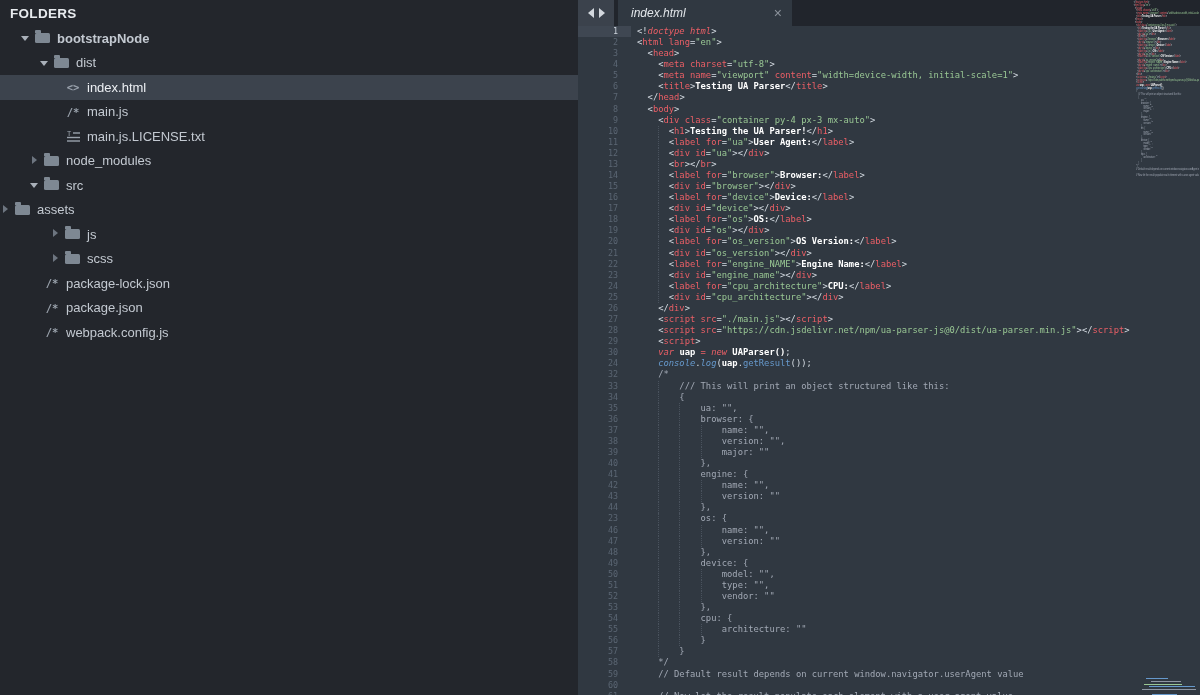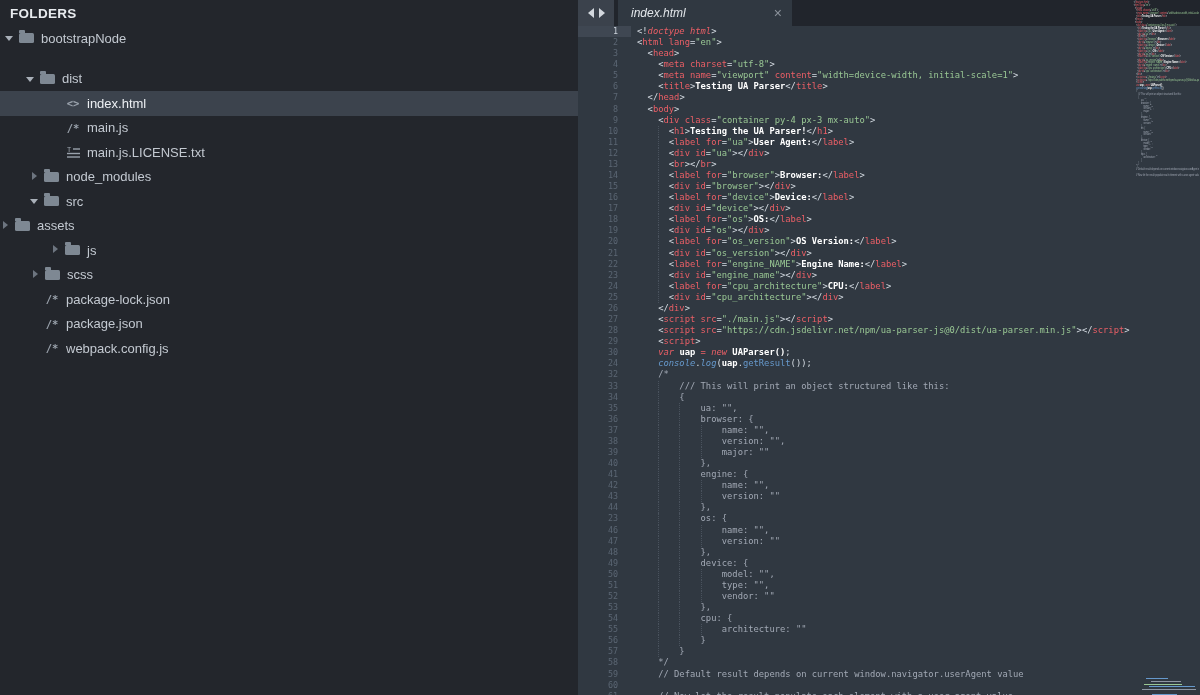--- a/index.html
+++ b/index.html
@@ -57,26 +57,26 @@
   .mm-extra div { height:1.1px; margin-bottom:1.5px; }
 </style>
 </head>
 <body>
 
 <div class="app">
 
   <div class="sidebar">
     <div class="folders-header">FOLDERS</div>
     <div id="tree">
-        <div class="tree-row" style="padding-left: 4px;">
+        <div class="tree-row" style="padding-left: 20px; font-weight: bold;">
           <span class="arr exp"></span>
           <span class="ficon"></span>
           <span>bootstrapNode</span>
         </div>
-        <div class="tree-row" style="padding-left: 25px; margin-top: 16px;">
+        <div class="tree-row" style="padding-left: 39px;">
           <span class="arr exp"></span>
           <span class="ficon"></span>
           <span>dist</span>
         </div>
         <div class="tree-row selected" style="padding-left: 50px;">
           <span class="tw" style="width: 13px;"></span>
           <span class="gicon">&lt;&gt;</span>
           <span>index.html</span>
         </div>
         <div class="tree-row" style="padding-left: 50px;">
@@ -109,21 +109,21 @@
         <div class="tree-row" style="">
           <span class="arr col"></span>
           <span class="ficon"></span>
           <span>assets</span>
         </div>
         <div class="tree-row" style="padding-left: 50px;">
           <span class="arr col"></span>
           <span class="ficon"></span>
           <span>js</span>
         </div>
-        <div class="tree-row" style=" margin-left: 30px;">
+        <div class="tree-row" style="padding-left: 50px;">
           <span class="arr col"></span>
           <span class="ficon"></span>
           <span>scss</span>
         </div>
         <div class="tree-row" style="padding-left: 29px;">
           <span class="tw" style="width: 13px;"></span>
           <span class="gicon">/*</span>
           <span>package-lock.json</span>
         </div>
         <div class="tree-row" style="padding-left: 29px;">

